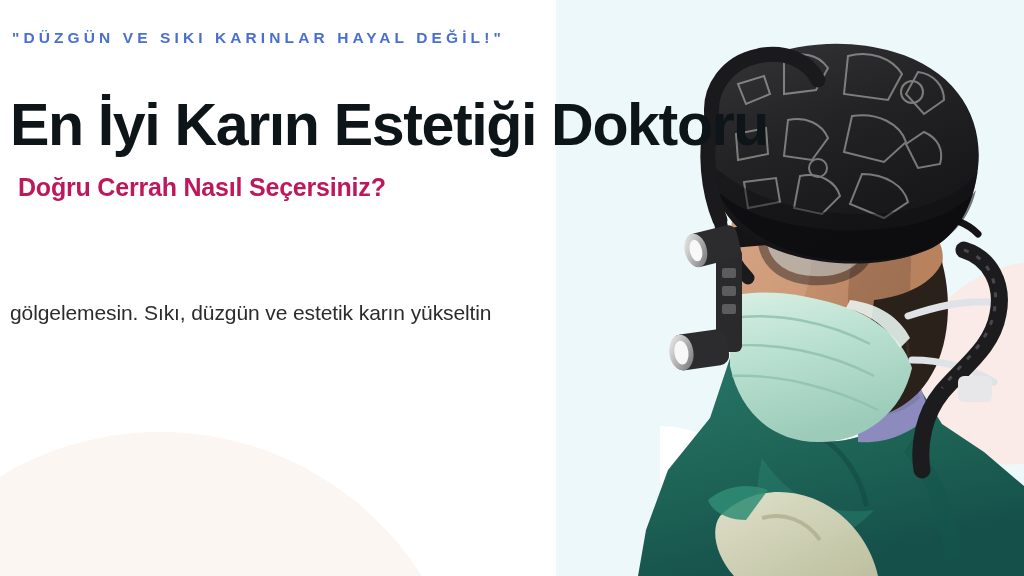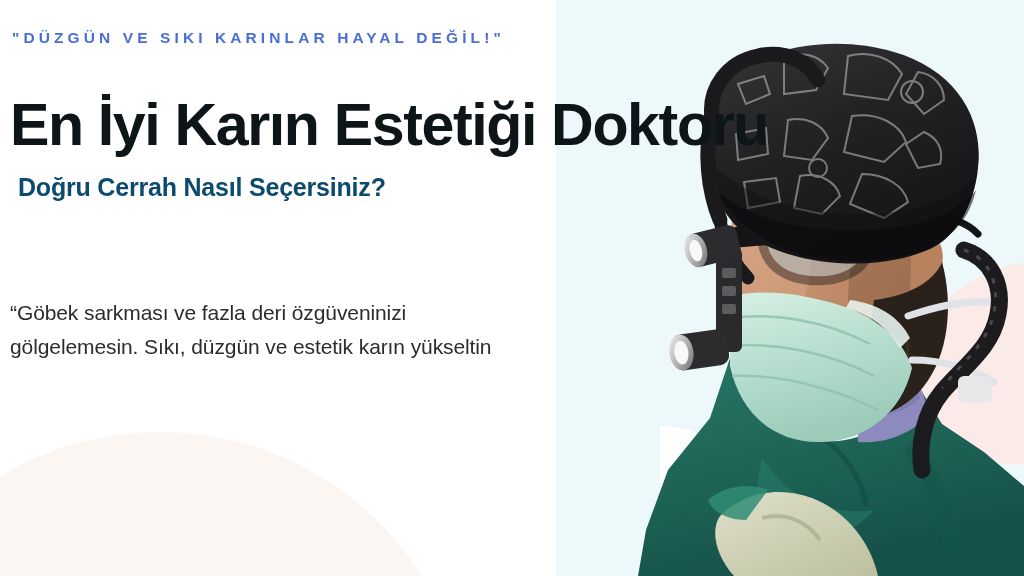--- a/index.html
+++ b/index.html
@@ -112,21 +112,21 @@
     transform: scaleX(0.985);
     transform-origin: left top;
   }
 
   .subhead {
     position: absolute;
     left: 18px;
     top: 152px;
     font-size: 25px;
     font-weight: bold;
-    color: #0c4a6e;
+    color: #be185d;
     letter-spacing: -0.2px;
     white-space: nowrap;
   }
 
   .body-quote {
     position: absolute;
     left: 10px;
     top: 296px;
     width: 560px;
     font-size: 21px;
@@ -314,18 +314,17 @@
   <div class="bg-white-wedge"></div>
 
   <div class="text-col">
     <div class="eyebrow">"DÜZGÜN VE SIKI KARINLAR HAYAL DEĞİL!"</div>
 
     <h1 class="headline">En İyi Karın Estetiği Doktoru</h1>
 
     <h2 class="subhead">Doğru Cerrah Nasıl Seçersiniz?</h2>
 
     <div class="body-quote">
-      <span class="q-line">“Göbek sarkması ve fazla deri özgüveninizi</span>
       <span class="q-line">gölgelemesin. Sıkı, düzgün ve estetik karın yükseltin</span>
     </div>
   </div>
 
 </div>
 
 </body></html>

